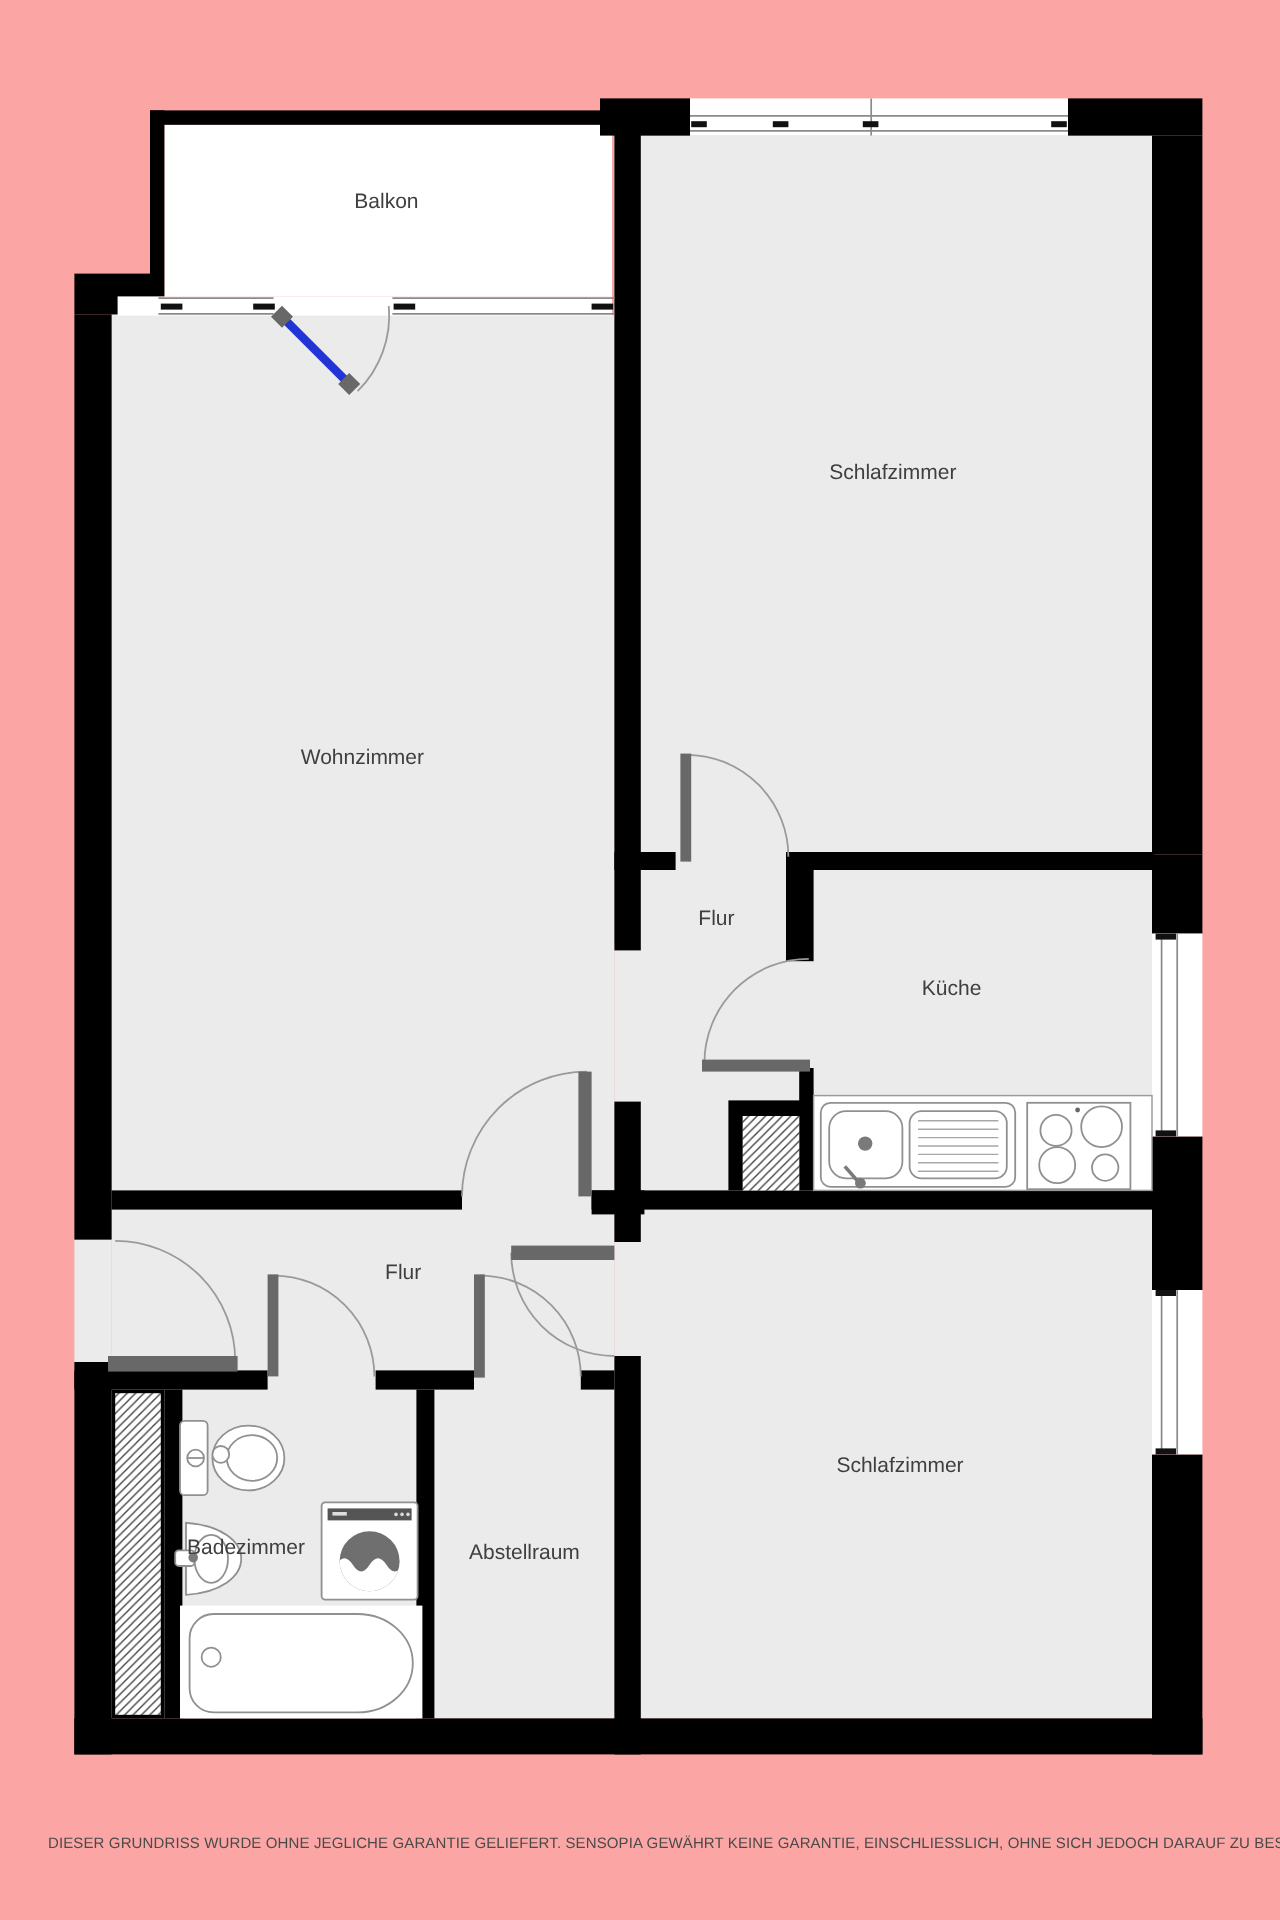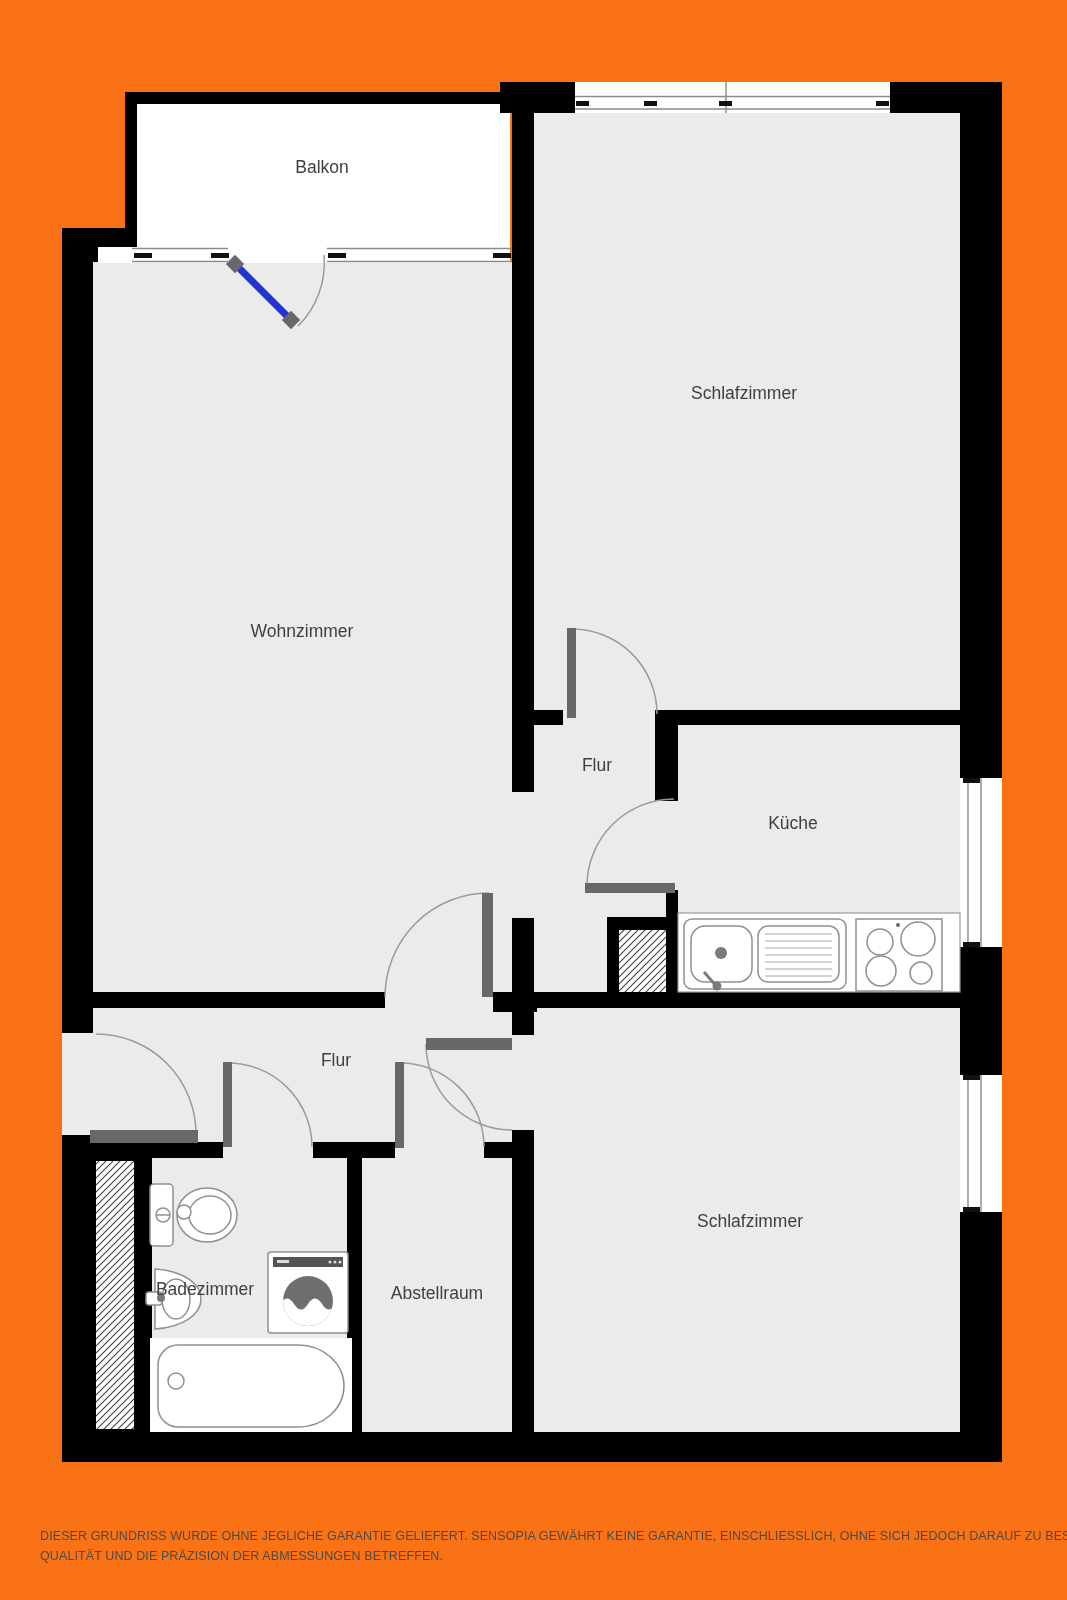--- a/index.html
+++ b/index.html
@@ -1,16 +1,16 @@
 <!DOCTYPE html>
 <html><head>
 <meta charset="utf-8">
 <style>
   html,body{margin:0;padding:0;background:#fff;}
-  .page{position:relative;width:1067px;height:1600px;background:#f97316;overflow:hidden;
+  .page{position:relative;width:1067px;height:1600px;background:#fca5a5;overflow:hidden;
         font-family:"Liberation Sans",sans-serif;}
   svg{position:absolute;left:0;top:0;}
   .wall{fill:#000;}
   .floor{fill:#ebebeb;}
   .balcony-floor{fill:#ffffff;}
   .win{fill:#ffffff;}
   .wline{stroke:#8a8a8a;stroke-width:1.4;fill:none;}
   .tick{fill:#111111;}
   .arc{stroke:#9a9a9a;stroke-width:1.5;fill:none;}
   .leaf{fill:#686868;}
@@ -224,15 +224,14 @@
     <text class="lbl" x="793" y="829">Küche</text>
     <text class="lbl" x="336" y="1066">Flur</text>
     <text class="lbl" x="205" y="1295">Badezimmer</text>
     <text class="lbl" x="437" y="1299">Abstellraum</text>
     <text class="lbl" x="750" y="1227">Schlafzimmer</text>
   </g>
 </svg>
 
   <div class="disclaimer">
     <div>DIESER GRUNDRISS WURDE OHNE JEGLICHE GARANTIE GELIEFERT. SENSOPIA GEWÄHRT KEINE GARANTIE, EINSCHLIESSLICH, OHNE SICH JEDOCH DARAUF ZU BESCHRÄNKEN, GARANTIEN, DIE DIE</div>
-    <div>QUALITÄT UND DIE PRÄZISION DER ABMESSUNGEN BETREFFEN.</div>
   </div>
 </div>
 
 </body></html>

